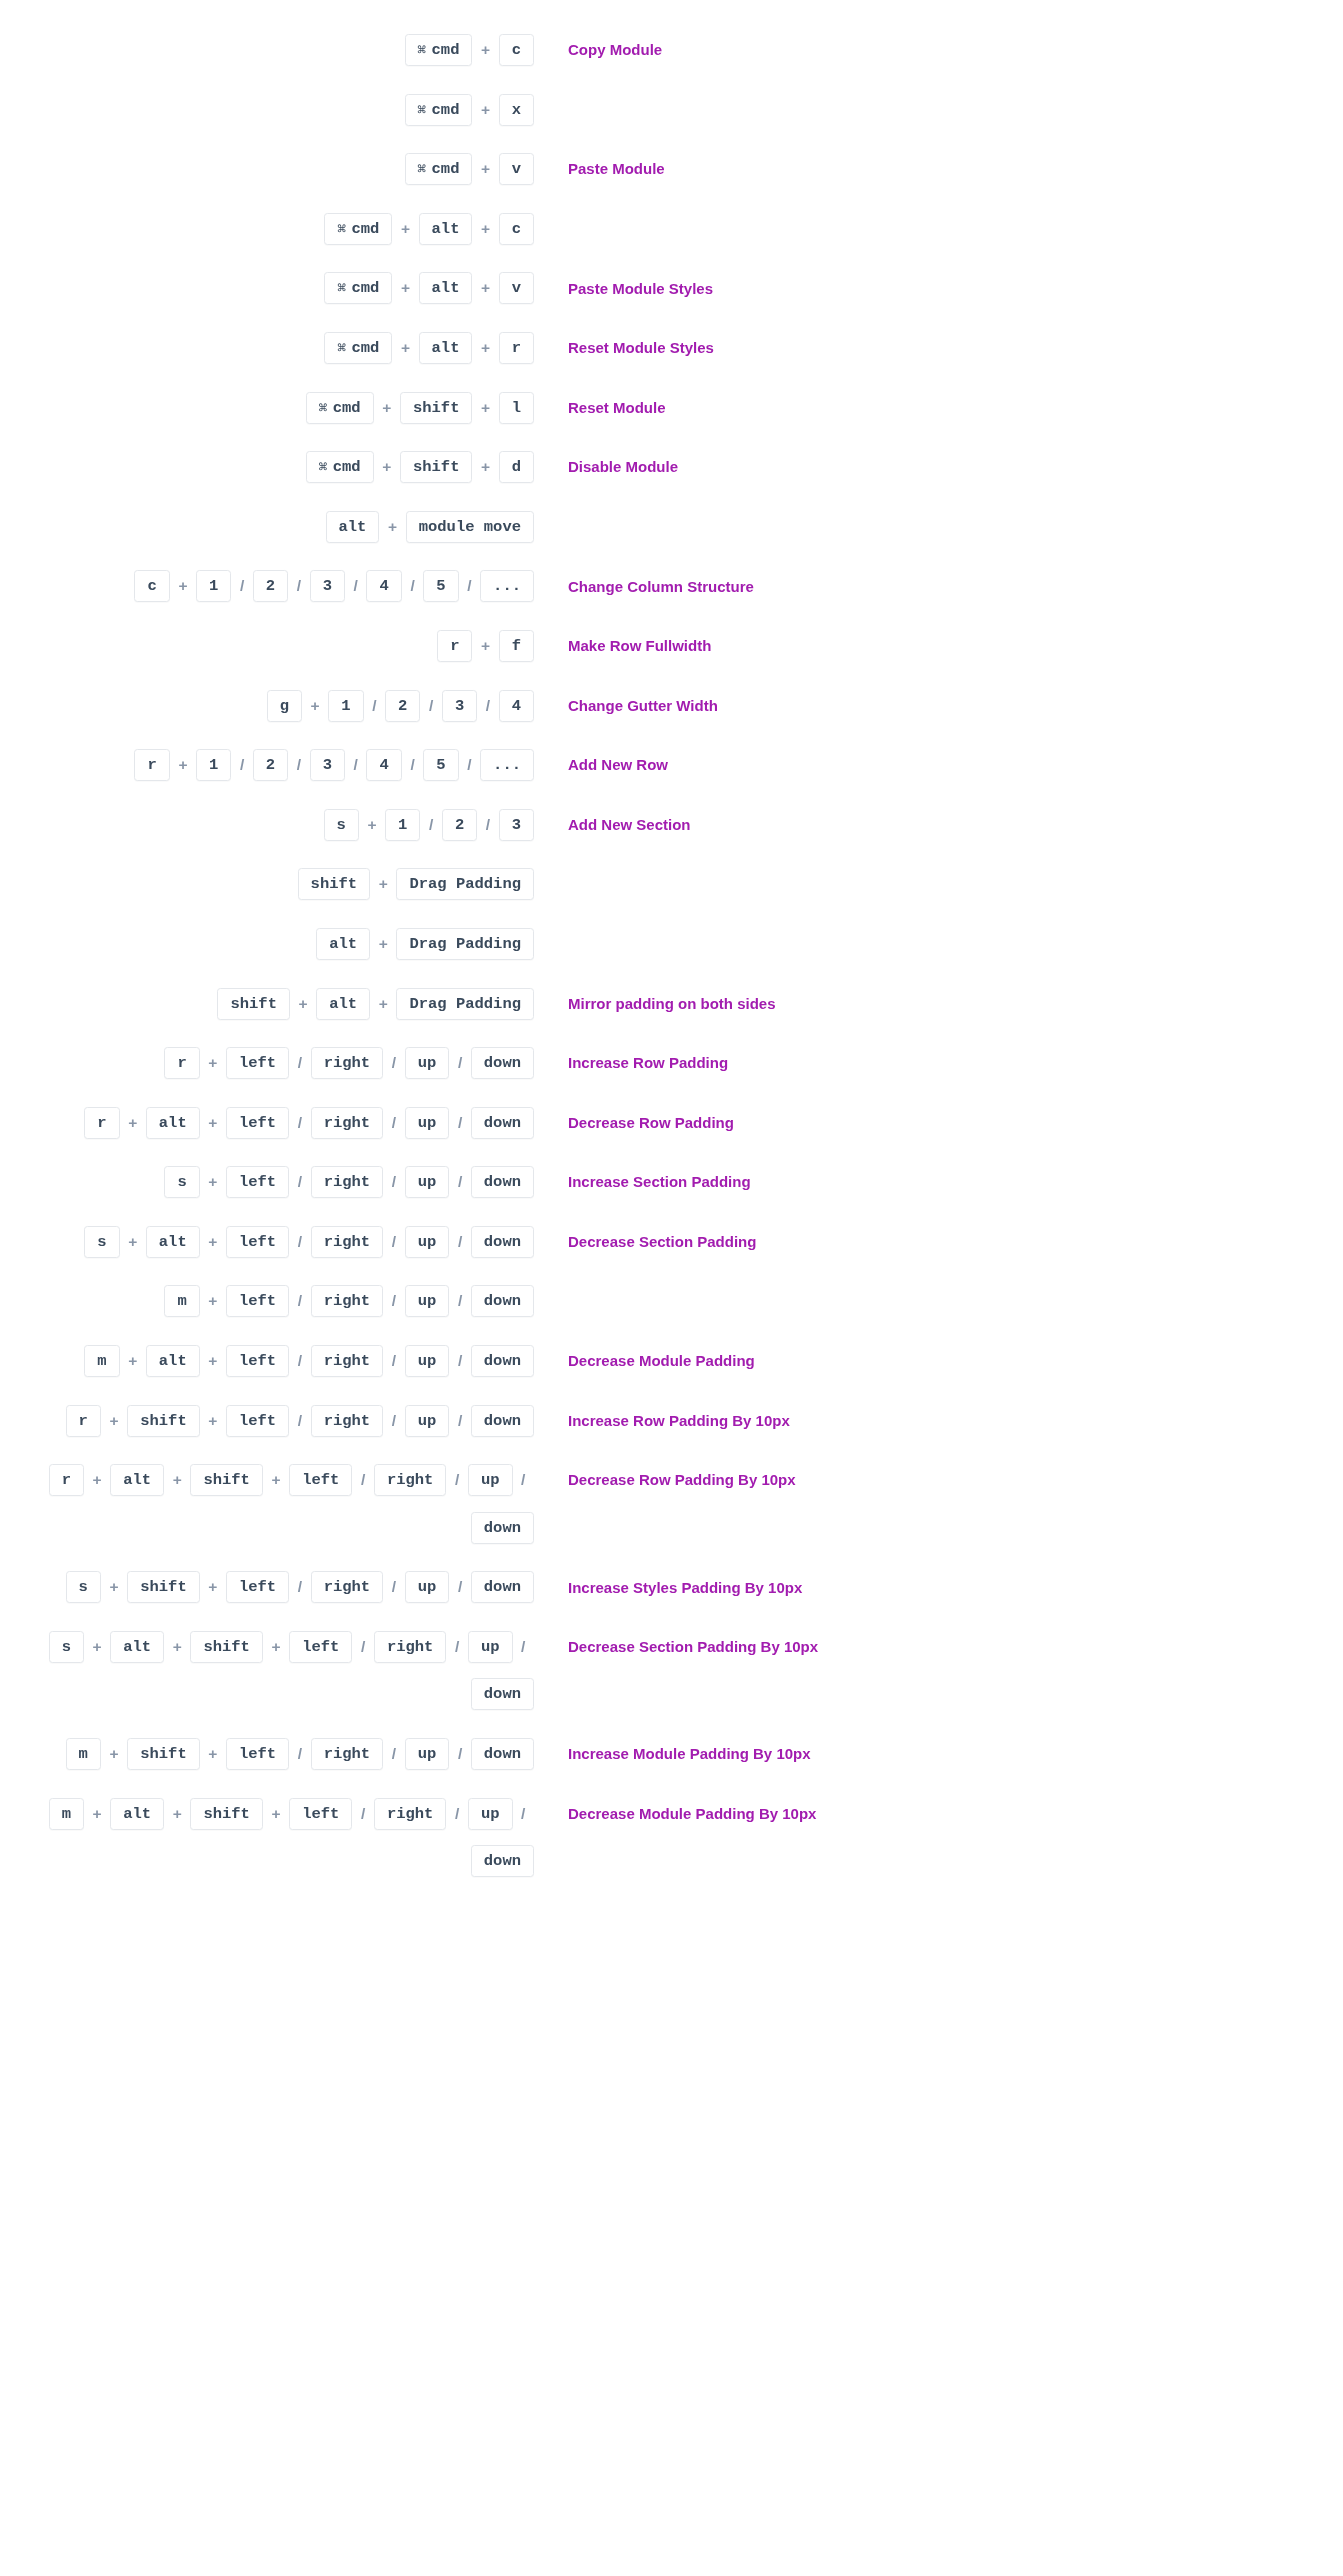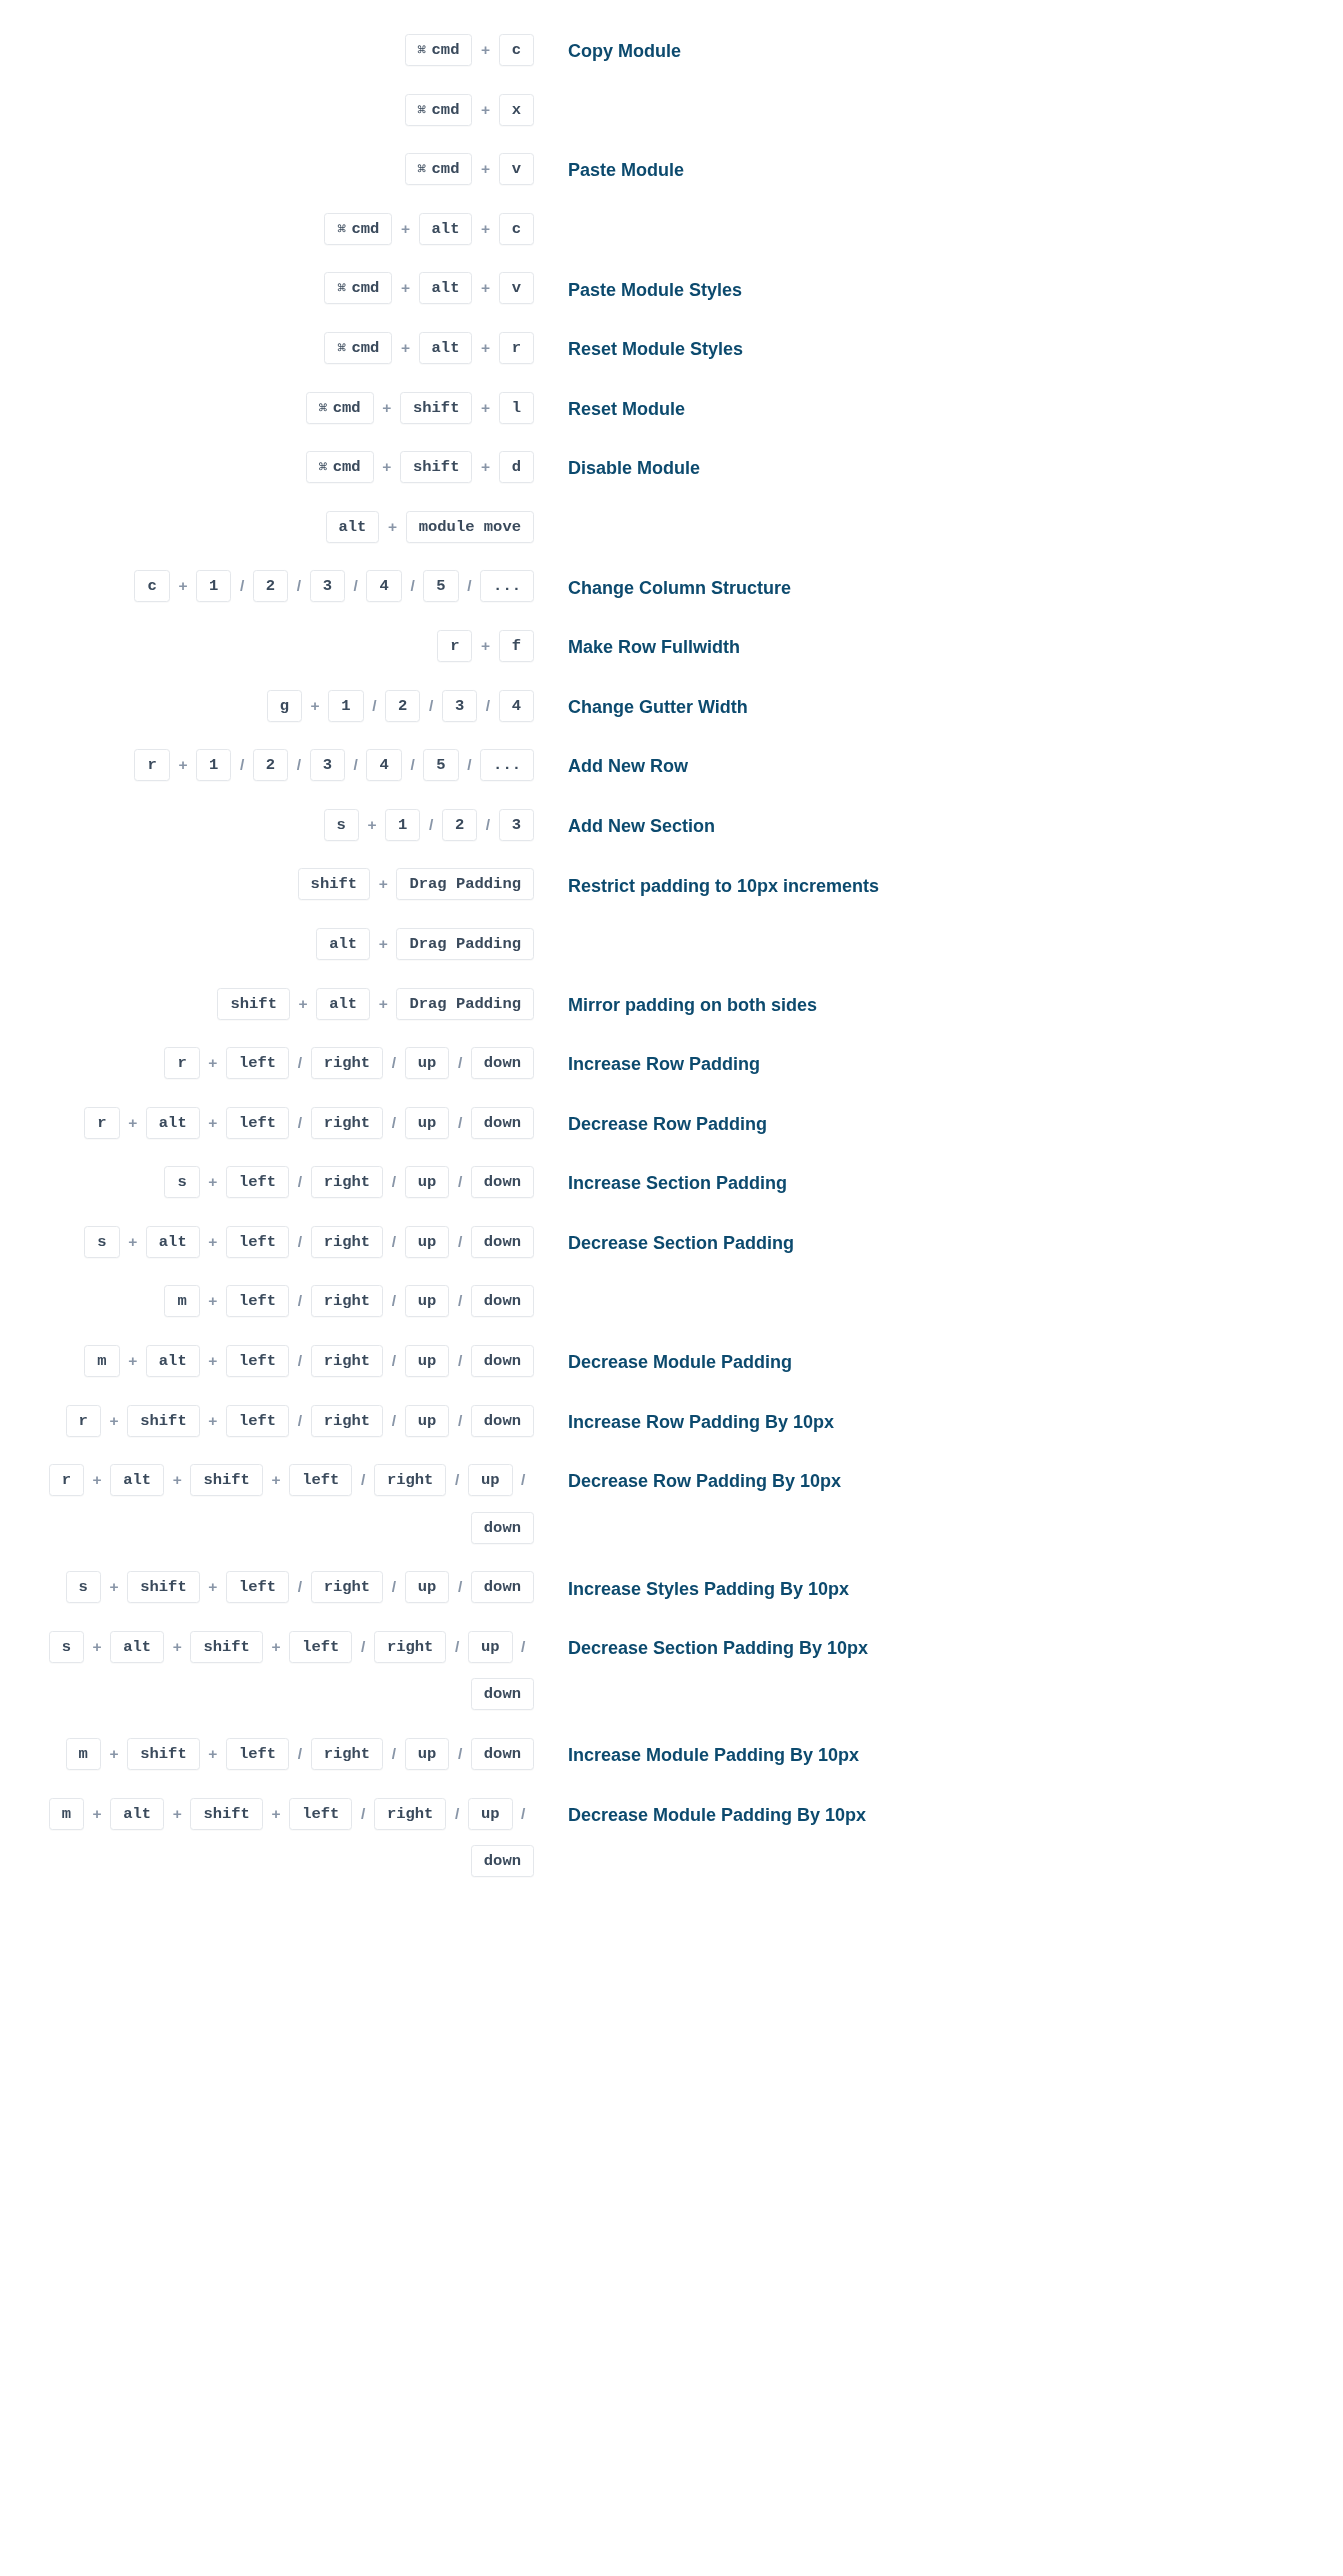--- a/index.html
+++ b/index.html
@@ -18,22 +18,22 @@
     width: 517px;
     display: flex;
     justify-content: flex-end;
     flex-wrap: wrap;
     align-items: center;
     gap: 5.2px 0;
     padding-right: 17px;
   }
   .desc-col {
     flex: 1;
-    color: #0c4a6e;
-    font-size: 18px;
+    color: #a21caf;
+    font-size: 15px;
     font-weight: 600;
     line-height: 1.4;
     padding-top: 5.2px;
     padding-left: 17px;
   }
   .key {
     display: inline-flex;
     align-items: center;
     justify-content: center;
     background: #ffffff;
@@ -254,21 +254,20 @@
       <div class="desc-col">Add New Section</div>
     </div>
     <div class="row">
       <div class="keys-col">
         <div class="keys-line">
           <span class="key">shift</span>
           <span class="sep">+</span>
           <span class="key">Drag Padding</span>
         </div>
       </div>
-      <div class="desc-col">Restrict padding to 10px increments</div>
     </div>
     <div class="row">
       <div class="keys-col">
         <div class="keys-line">
           <span class="key">alt</span>
           <span class="sep">+</span>
           <span class="key">Drag Padding</span>
         </div>
       </div>
     </div>

